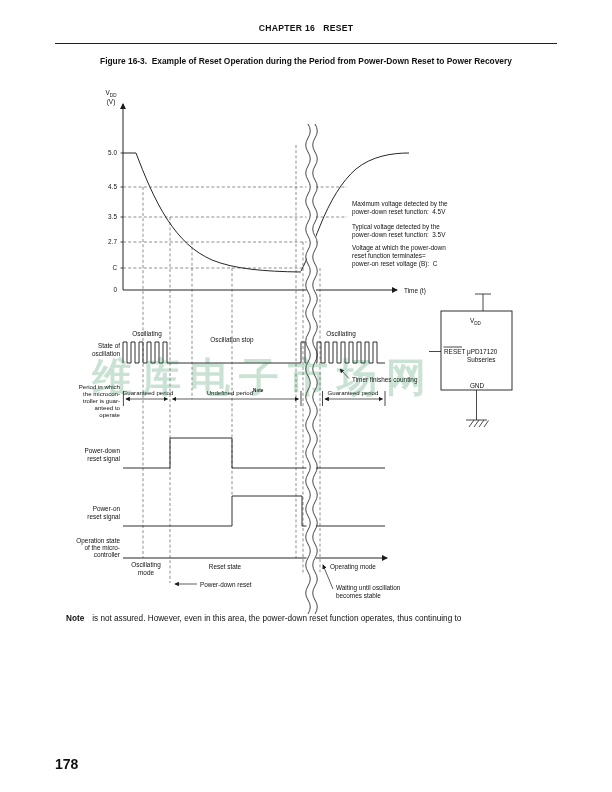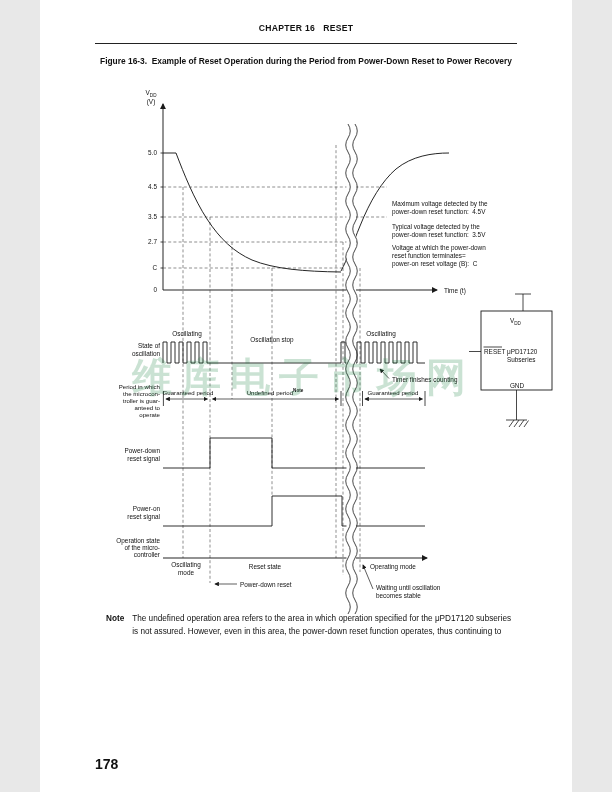--- a/index.html
+++ b/index.html
@@ -1,16 +1,16 @@
 <!DOCTYPE html>
 <html><head>
 <meta charset="utf-8">
 <style>
   html,body{margin:0;padding:0;background:#e8e8e8;}
-  .page{position:relative;width:532px;height:792px;background:#fff;margin:0 auto;
+  .page{position:relative;width:612px;height:792px;background:#fff;margin:0 auto;
         font-family:"Liberation Sans",sans-serif;color:#111;overflow:hidden;}
   .chapter-header-wrap{position:absolute;left:55px;right:55px;top:17px;
         border-bottom:1.3px solid #222;text-align:center;padding-bottom:8px;}
   .chapter-header{font-weight:bold;font-size:8.6px;letter-spacing:.3px;white-space:pre;}
   .figure-title{position:absolute;top:56px;left:28px;right:28px;text-align:center;
         font-weight:bold;font-size:8.4px;white-space:pre;}
   svg.diagram{position:absolute;left:0;top:0;}
   .watermark{position:absolute;left:92px;top:350px;font-size:40px;letter-spacing:9px;
         color:#15803d;opacity:.22;font-weight:bold;pointer-events:none;z-index:5;white-space:pre;}
   .note{position:absolute;left:66px;top:612px;right:38px;display:flex;gap:8px;
@@ -156,20 +156,19 @@
     <rect x="306.5" y="124" width="9.5" height="480" fill="#ffffff"></rect>
     <path class="s" d="M 308 124 q 4.5 7 0 14 q -4.5 7 0 14 q 4.5 7 0 14 q -4.5 7 0 14 q 4.5 7 0 14 q -4.5 7 0 14 q 4.5 7 0 14 q -4.5 7 0 14 q 4.5 7 0 14 q -4.5 7 0 14 q 4.5 7 0 14 q -4.5 7 0 14 q 4.5 7 0 14 q -4.5 7 0 14 q 4.5 7 0 14 q -4.5 7 0 14 q 4.5 7 0 14 q -4.5 7 0 14 q 4.5 7 0 14 q -4.5 7 0 14 q 4.5 7 0 14 q -4.5 7 0 14 q 4.5 7 0 14 q -4.5 7 0 14 q 4.5 7 0 14 q -4.5 7 0 14 q 4.5 7 0 14 q -4.5 7 0 14 q 4.5 7 0 14 q -4.5 7 0 14 q 4.5 7 0 14 q -4.5 7 0 14 q 4.5 7 0 14 q -4.5 7 0 14 q 4.5 7 0 14"></path>
     <path class="s" d="M 315 124 q 4.5 7 0 14 q -4.5 7 0 14 q 4.5 7 0 14 q -4.5 7 0 14 q 4.5 7 0 14 q -4.5 7 0 14 q 4.5 7 0 14 q -4.5 7 0 14 q 4.5 7 0 14 q -4.5 7 0 14 q 4.5 7 0 14 q -4.5 7 0 14 q 4.5 7 0 14 q -4.5 7 0 14 q 4.5 7 0 14 q -4.5 7 0 14 q 4.5 7 0 14 q -4.5 7 0 14 q 4.5 7 0 14 q -4.5 7 0 14 q 4.5 7 0 14 q -4.5 7 0 14 q 4.5 7 0 14 q -4.5 7 0 14 q 4.5 7 0 14 q -4.5 7 0 14 q 4.5 7 0 14 q -4.5 7 0 14 q 4.5 7 0 14 q -4.5 7 0 14 q 4.5 7 0 14 q -4.5 7 0 14 q 4.5 7 0 14 q -4.5 7 0 14 q 4.5 7 0 14"></path>
   </svg>
 
   <div class="watermark">维库电子市场网</div>
 
   <div class="note">
     <span class="note-label">Note</span>
     <div class="note-text">
-      <div>The undefined operation area refers to the area in which operation specified for the μPD17120 subseries</div>
       <div>is not assured.  However, even in this area, the power-down reset function operates, thus continuing to</div>
     </div>
   </div>
 
   <div class="page-number">178</div>
 
 </div>
 
 </body></html>

